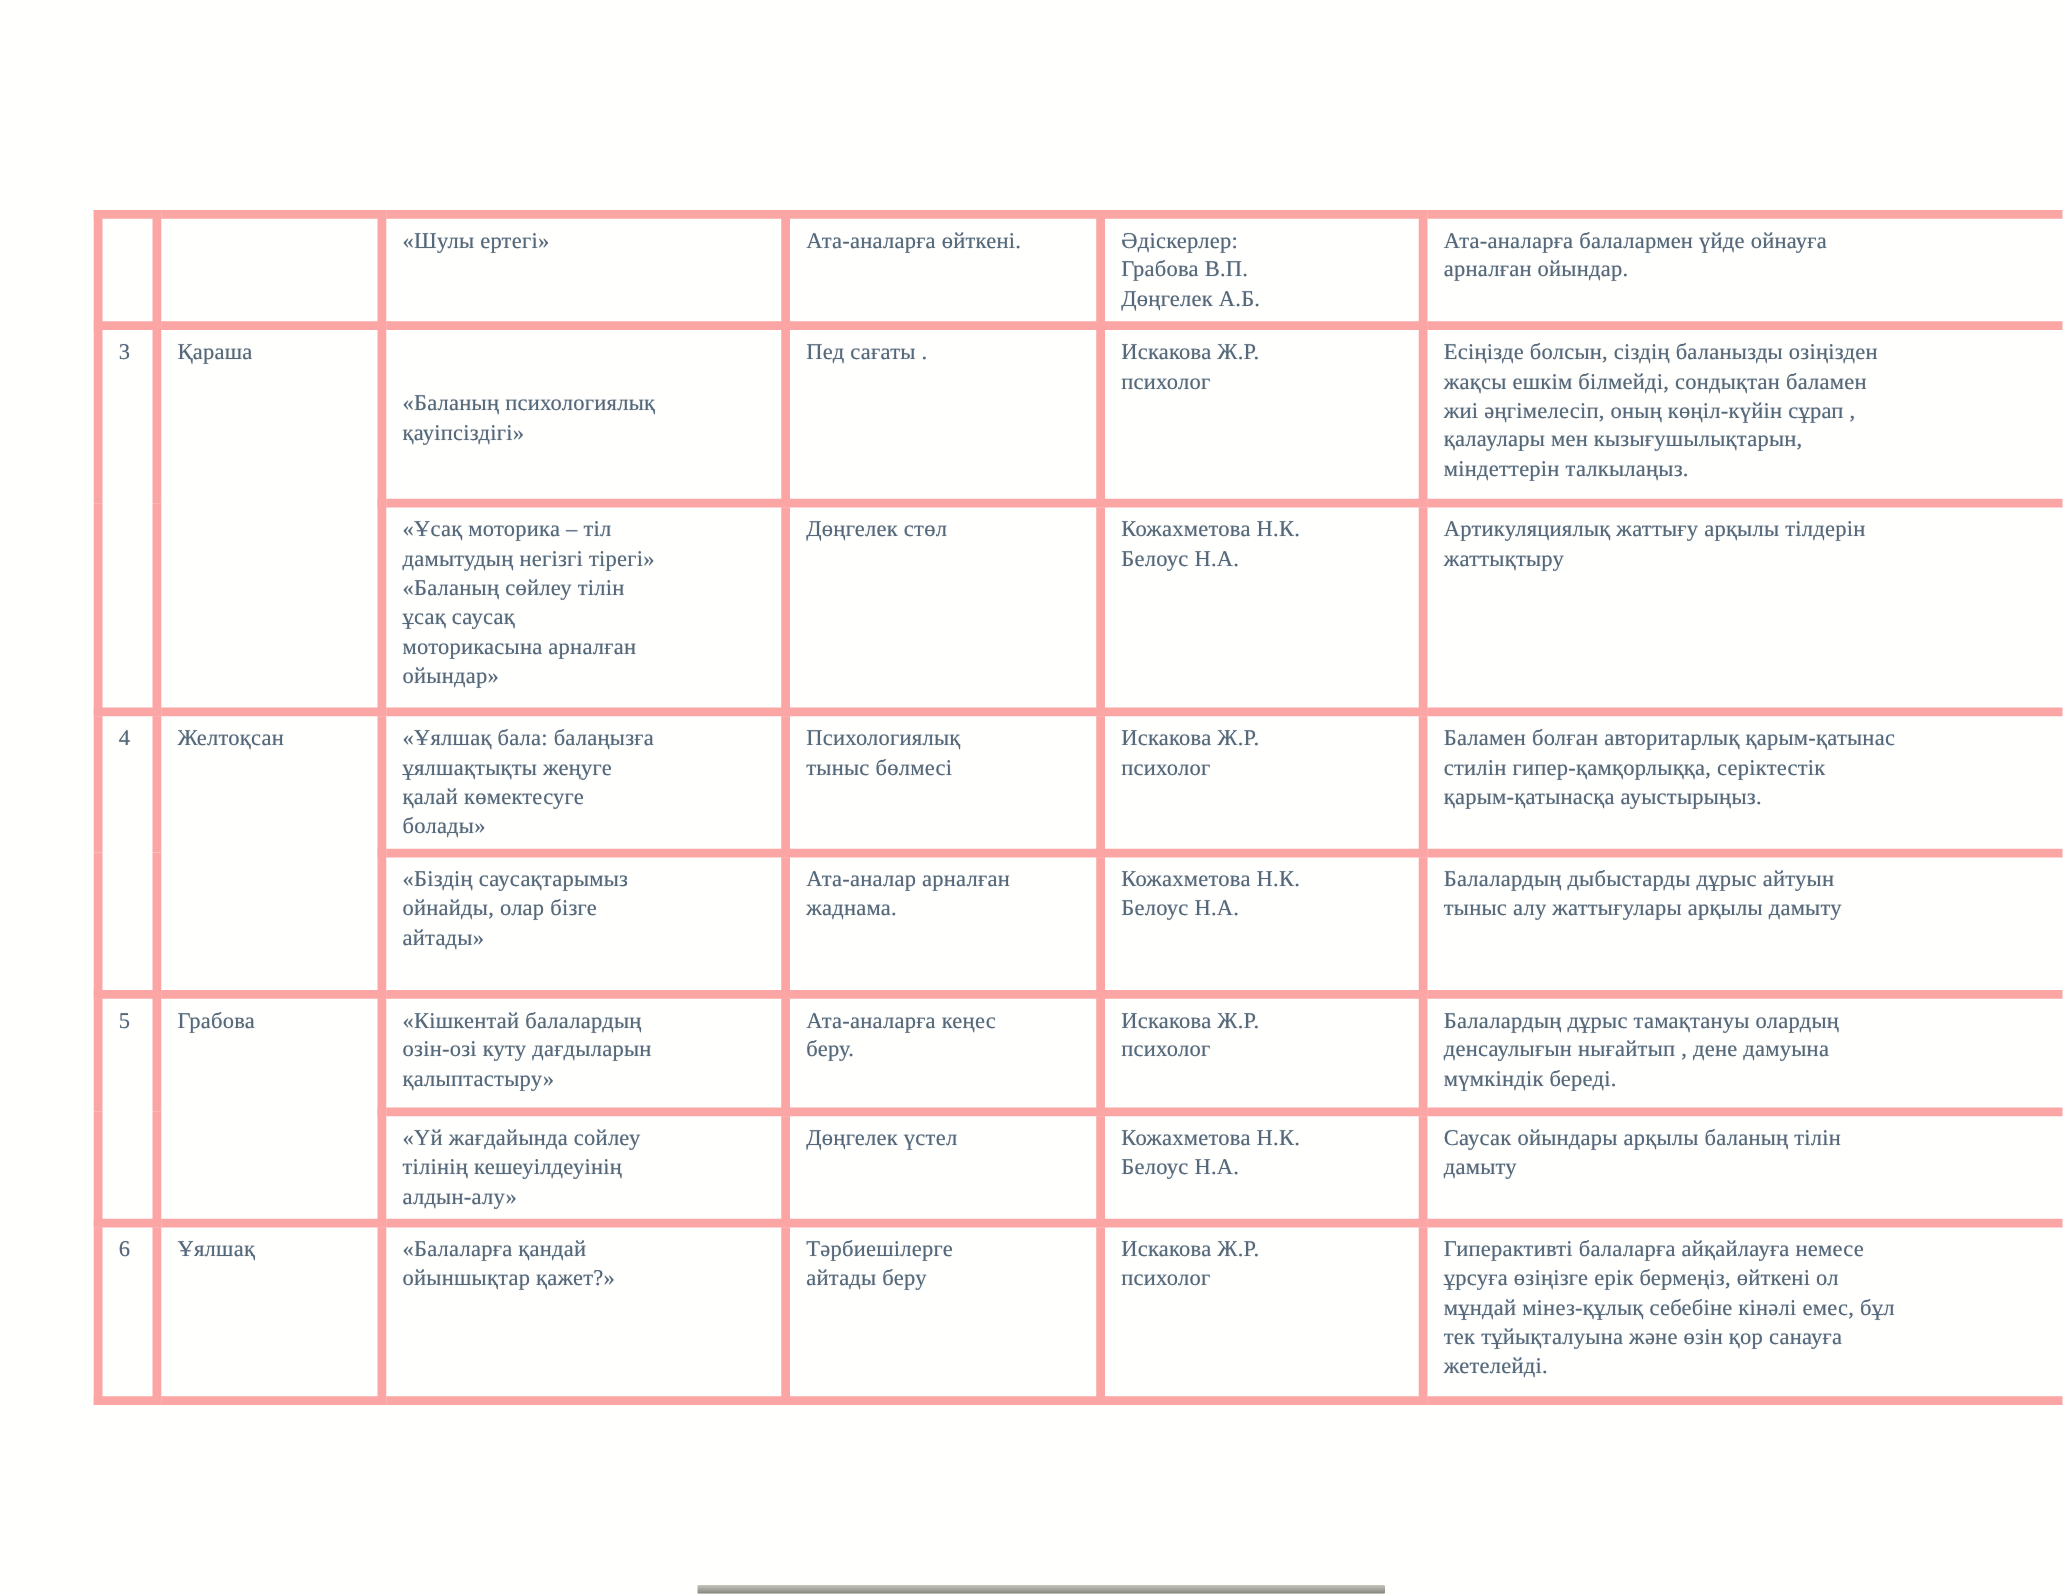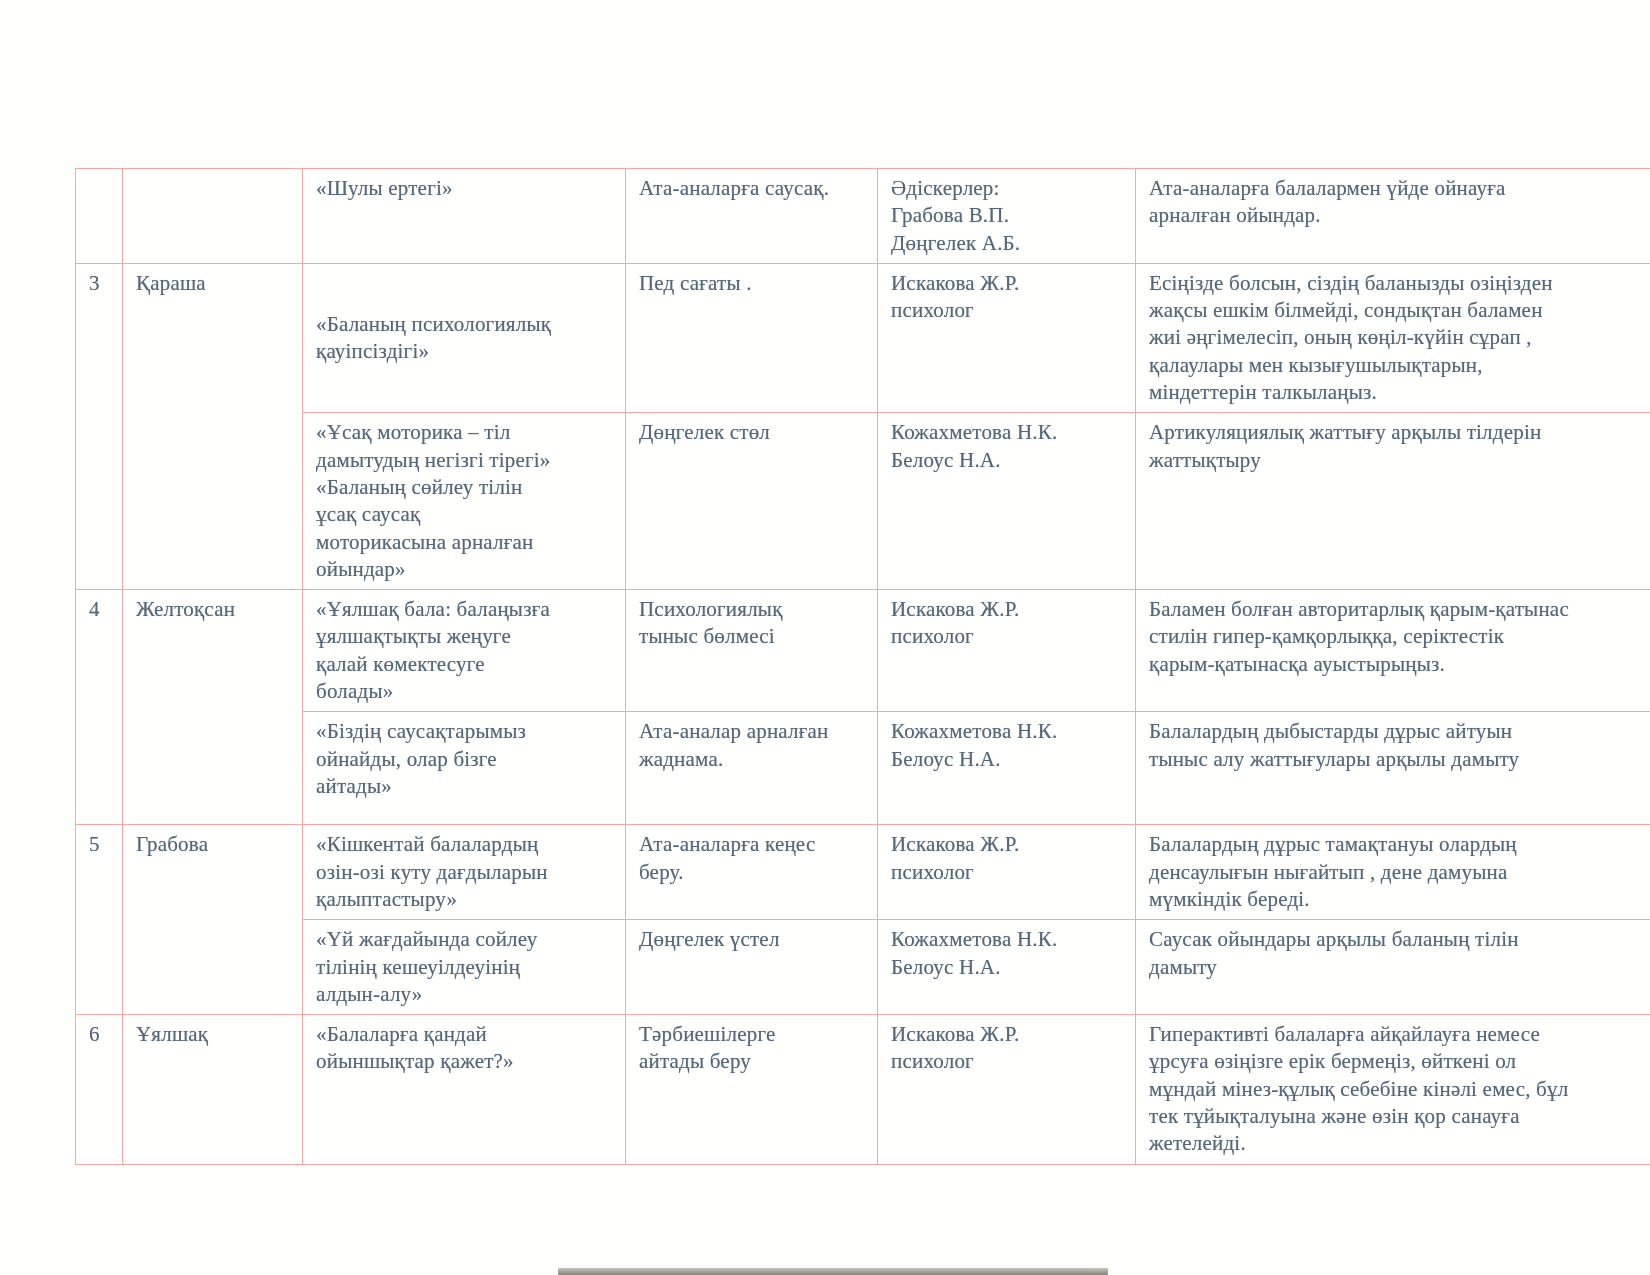--- a/index.html
+++ b/index.html
@@ -21,25 +21,25 @@
   }
   table.plan {
     position: absolute;
     left: 75px;
     top: 168px;
     border-collapse: collapse;
     table-layout: fixed;
     width: 1660px;
   }
   table.plan td {
-    border: 1px solid #fca5a5;
+    border: 7px solid #fca5a5;
     vertical-align: top;
     padding: 6px 12px 6px 13px;
     color: #556879;
-    font-size: 21px;
+    font-size: 18px;
     line-height: 1.3;
     letter-spacing: 0.2px;
     white-space: pre-line;
     text-shadow: 0 0 0.8px rgba(85, 104, 121, 0.55);
     overflow: hidden;
   }
   td.cell-num { padding-left: 12px; }
   td.cell-topic.pad-top-lg { padding-top: 47px; }
   tr.r1 { height: 88px; }
   tr.r2 { height: 142px; }
@@ -71,21 +71,21 @@
       <col style="width:323px">
       <col style="width:252px">
       <col style="width:258px">
       <col style="width:600px">
     </colgroup>
     <tbody>
       <tr class="r1">
         <td class="cell-num"></td>
         <td class="cell-month"></td>
         <td class="cell-topic">«Шулы ертегі»</td>
-        <td class="cell-form">Ата-аналарға саусақ.</td>
+        <td class="cell-form">Ата-аналарға өйткені.</td>
         <td class="cell-responsible">Әдіскерлер:
 Грабова В.П.
 Дөңгелек А.Б.</td>
         <td class="cell-note">Ата-аналарға балалармен үйде ойнауға
 арналған ойындар.</td>
       </tr>
 
       <tr class="r2">
         <td class="cell-num" rowspan="2">3</td>
         <td class="cell-month" rowspan="2">Қараша</td>

